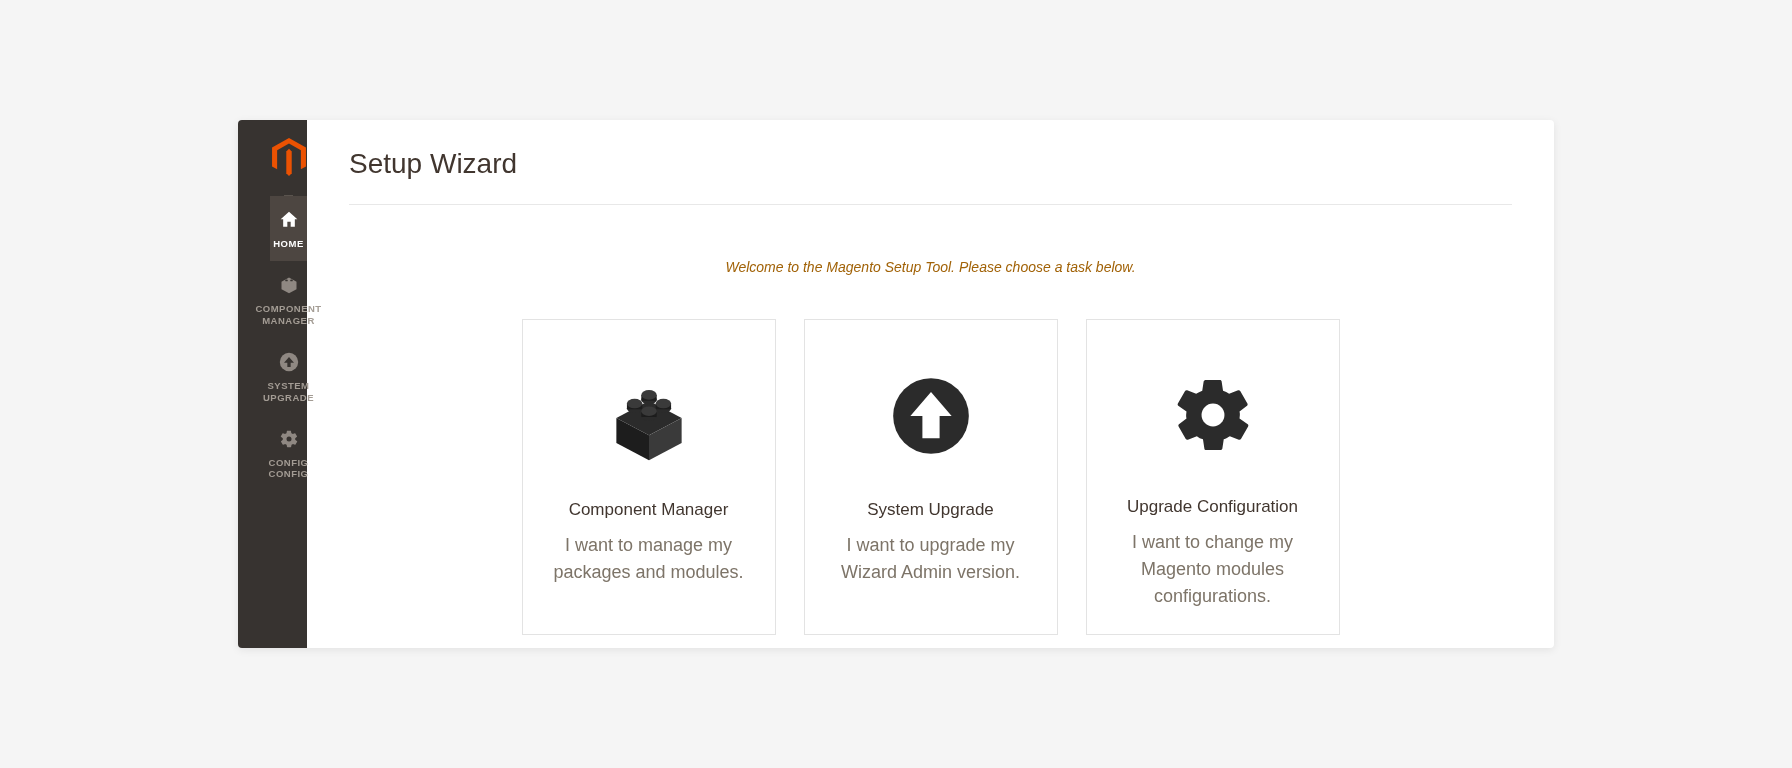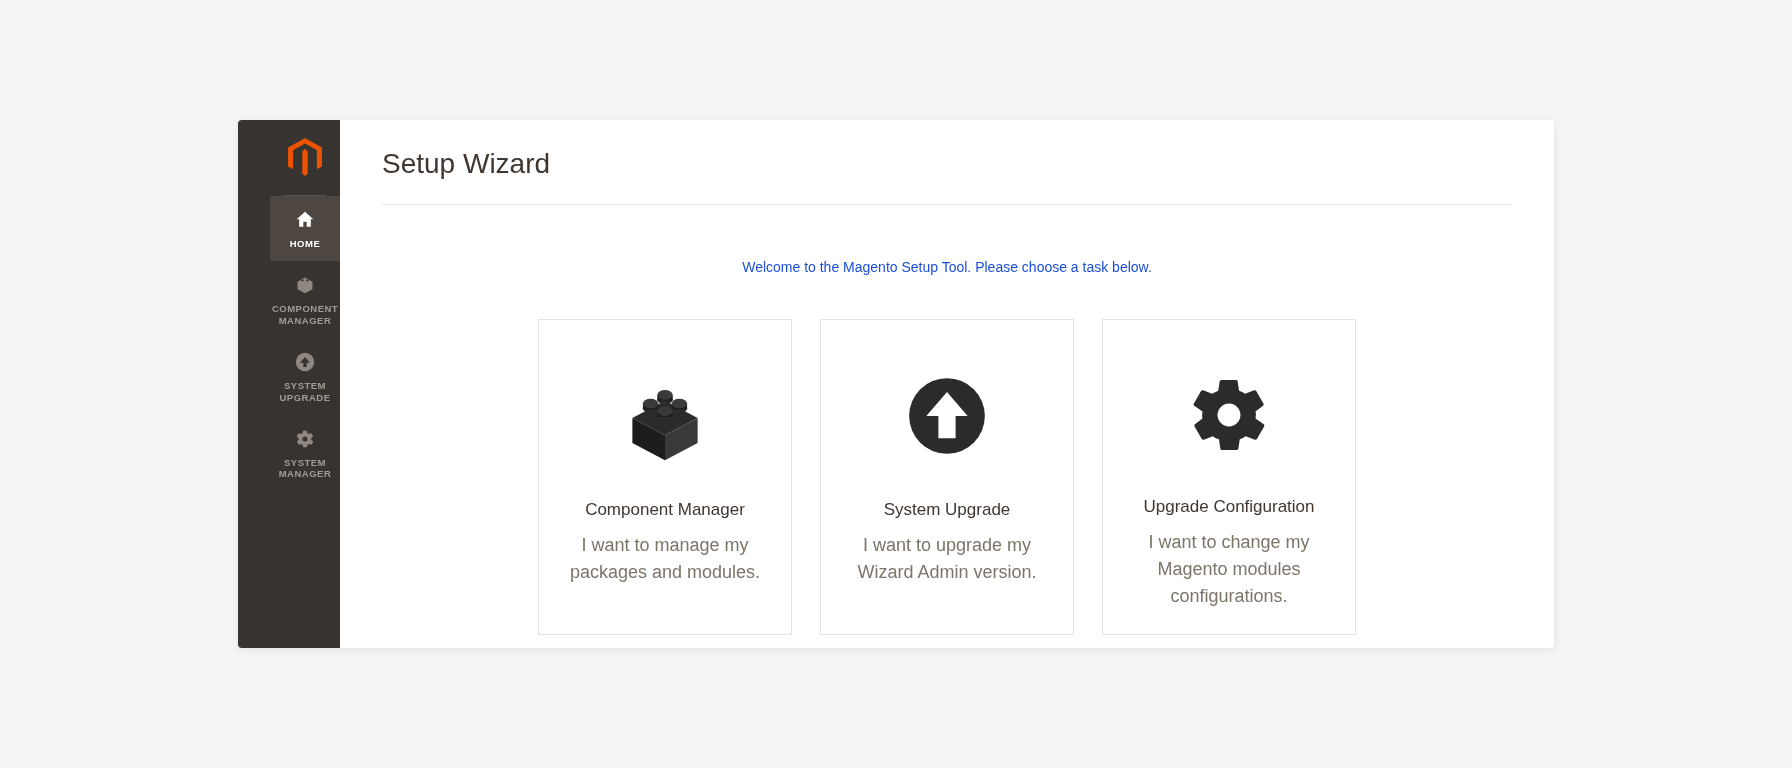--- a/index.html
+++ b/index.html
@@ -16,21 +16,21 @@
     width: 1316px;
     height: 528px;
     background: #fff;
     display: flex;
     border-radius: 4px;
     box-shadow: 0 2px 8px rgba(0,0,0,0.08);
     overflow: hidden;
   }
   
   .sidebar {
-    width: 102px;
+    width: 69px;
     background: #373330;
     display: flex;
     flex-direction: column;
     align-items: stretch;
     flex-shrink: 0;
     padding-left: 32px;
   }
   .logo-wrap {
     padding: 18px 0 16px 0;
     display: flex;
@@ -79,23 +79,24 @@
   }
   .page-title {
     font-size: 28px;
     font-weight: 300;
     color: #41362f;
     padding: 28px 0 24px 0;
     border-bottom: 1px solid #e8e8e8;
   }
   .welcome {
     text-align: center;
-    color: #1d4ed8;
+    color: #a16207;
     font-size: 14px;
     margin: 54px 0 44px 0;
+    font-style: italic;
   }
   .cards {
     display: flex;
     justify-content: center;
     gap: 28px;
   }
   .card {
     width: 254px;
     height: 316px;
     border: 1px solid #e3e3e3;
@@ -170,21 +171,21 @@
       <span class="sidebar-label">SYSTEM UPGRADE</span>
     </div>
 
     <div class="sidebar-item">
       <span class="icon">
         <svg width="20" height="20" viewBox="0 0 24 24" fill="#8f8882">
           <path d="M12,8a4,4 0 1,0 0,8a4,4 0 1,0 0,-8 M19.4,13c0-.3.1-.7.1-1s0-.7-.1-1l2.1-1.6c.2-.1.2-.4.1-.6l-2-3.5c-.1-.2-.4-.3-.6-.2l-2.5,1c-.5-.4-1.1-.7-1.7-.9l-.4-2.6c0-.2-.2-.4-.5-.4h-4c-.2,0-.4.2-.5.4l-.4,2.6c-.6.2-1.2.6-1.7.9l-2.5-1c-.2-.1-.5,0-.6.2l-2,3.5c-.1.2-.1.5.1.6L4.6,11c0,.3-.1.7-.1,1s0,.7.1,1l-2.1,1.6c-.2.1-.2.4-.1.6l2,3.5c.1.2.4.3.6.2l2.5-1c.5.4,1.1.7,1.7.9l.4,2.6c0,.2.2.4.5.4h4c.2,0,.4-.2.5-.4l.4-2.6c.6-.2,1.2-.6,1.7-.9l2.5,1c.2.1.5,0,.6-.2l2-3.5c.1-.2.1-.5-.1-.6L19.4,13z"></path>
           <circle cx="12" cy="12" r="3" fill="#373330"></circle>
         </svg>
       </span>
-      <span class="sidebar-label">SYSTEM MANAGER</span>
+      <span class="sidebar-label">CONFIG CONFIG</span>
     </div>
   </nav>
 
   <main class="main">
     <h1 class="page-title">Setup Wizard</h1>
     <p class="welcome">Welcome to the Magento Setup Tool. Please choose a task below.</p>
 
     <div class="cards">
 
       <div class="card">

